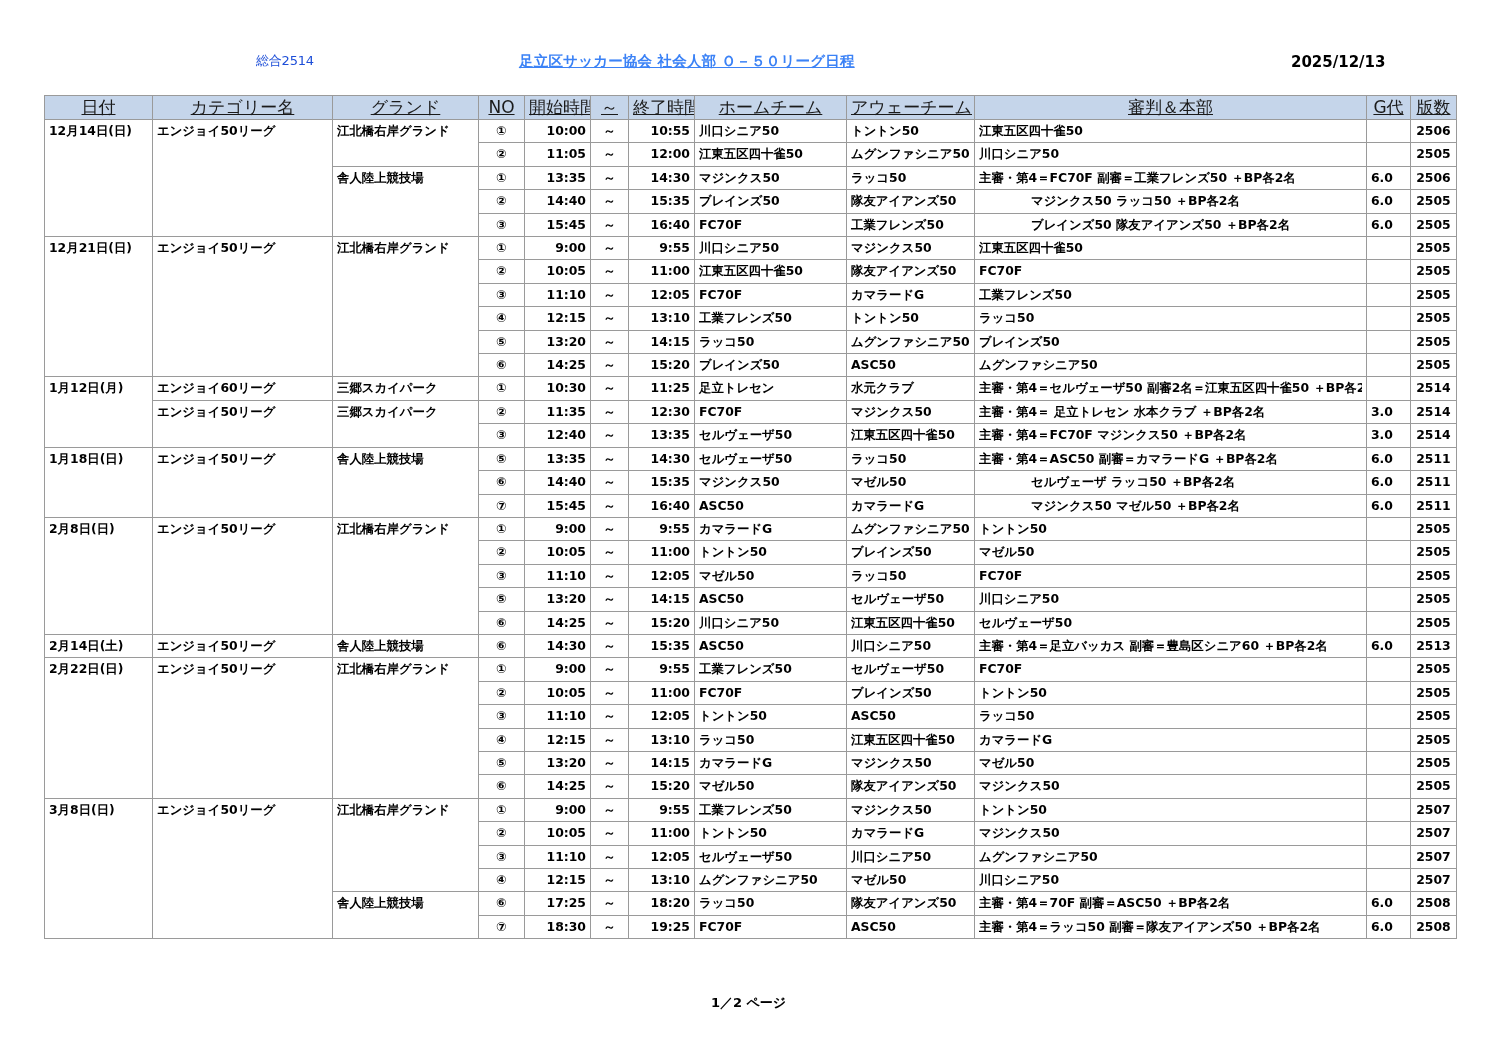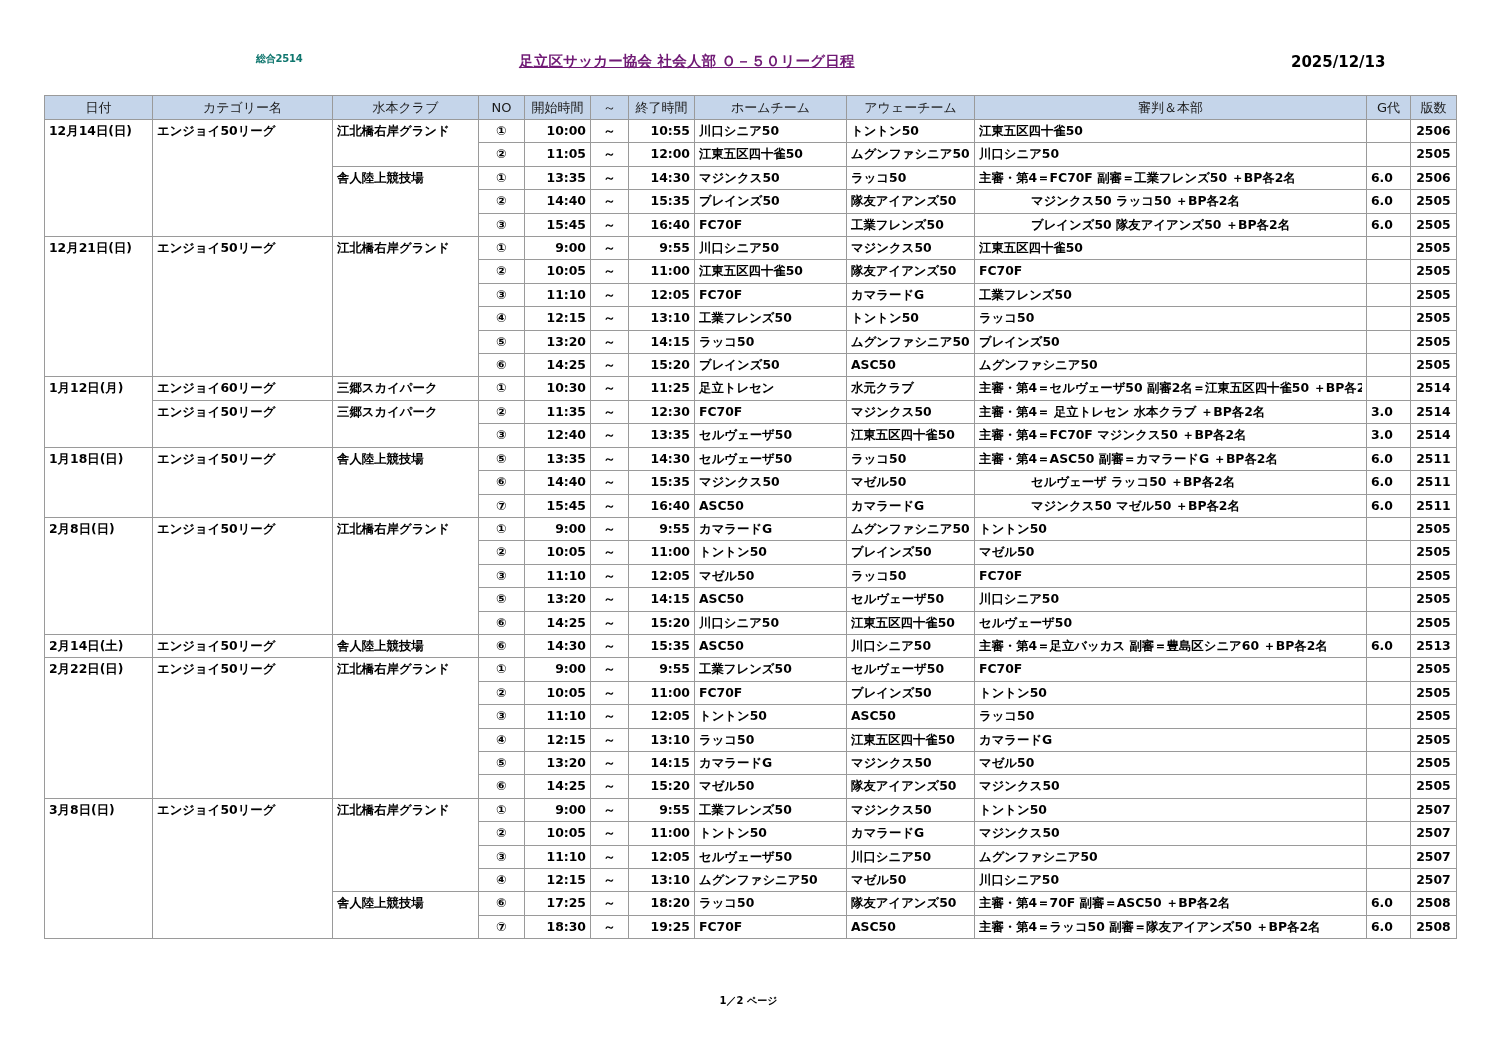--- a/index.html
+++ b/index.html
@@ -26,33 +26,33 @@
     position: absolute;
     left: 0;
     top: 52px;
     width: 1497px;
     height: 28px;
   }
   .doc-code {
     position: absolute;
     left: 256px;
     top: 0;
-    font-size: 10px;
-    font-weight: bold;
-    color: #0f766e;
+    font-size: 13px;
+    font-weight: normal;
+    color: #1d4ed8;
     letter-spacing: -0.2px;
     white-space: nowrap;
   }
   .doc-title {
     position: absolute;
     left: 519px;
     top: 0;
     font-size: 14.5px;
     font-weight: bold;
-    color: #701a75;
+    color: #3b82f6;
     text-decoration: underline;
     letter-spacing: 0.2px;
     white-space: nowrap;
   }
   .doc-date {
     position: absolute;
     left: 1291px;
     top: 1px;
     font-size: 15px;
     font-weight: bold;
@@ -81,24 +81,25 @@
     line-height: 22.4px;
     overflow: hidden;
     white-space: nowrap;
     box-sizing: border-box;
     background: #ffffff;
   }
   table.grid th {
     background: #c5d5ea;
     font-weight: normal;
     text-align: center;
-    font-size: 13px;
+    font-size: 17px;
     color: #1a1a1a;
     height: 23px;
     line-height: 23px;
+    text-decoration: underline;
   }
 
   
   .c-date   { width: 108px; text-align: left; }
   .c-cat    { width: 180px; text-align: left;   padding-left: 12px; }
   .c-ground { width: 146px; text-align: left;   padding-left: 12px; }
   .c-no     { width: 46px;  text-align: center; margin-top: 26px; }
   .c-start  { width: 66px;  text-align: right;  padding-right: 8px; }
   .c-tilde  { width: 38px;  text-align: center; }
   .c-end    { width: 66px;  text-align: right;  padding-right: 8px; }
@@ -126,42 +127,42 @@
   }
   .ref-pad-1 { padding-left: 52px; }
 
   
   .footer {
     position: absolute;
     left: 0;
     top: 994px;
     width: 1497px;
     text-align: center;
-    font-size: 10px;
+    font-size: 13px;
     font-weight: bold;
   }
 </style>
 </head>
 <body>
 
 <div class="page">
 
   <div class="top-band">
     <div class="doc-code">総合2514</div>
     <div class="doc-title">足立区サッカー協会 社会人部  Ｏ－５０リーグ日程</div>
     <div class="doc-date">2025/12/13</div>
   </div>
 
   <div class="sheet">
     <table class="grid">
       <thead>
         <tr>
           <th class="c-date">日付</th>
           <th class="c-cat">カテゴリー名</th>
-          <th class="c-ground">水本クラブ</th>
+          <th class="c-ground">グランド</th>
           <th class="c-no">NO</th>
           <th class="c-start">開始時間</th>
           <th class="c-tilde">～</th>
           <th class="c-end">終了時間</th>
           <th class="c-home">ホームチーム</th>
           <th class="c-away">アウェーチーム</th>
           <th class="c-ref">審判＆本部</th>
           <th class="c-gdai">G代</th>
           <th class="c-ver">版数</th>
         </tr>

